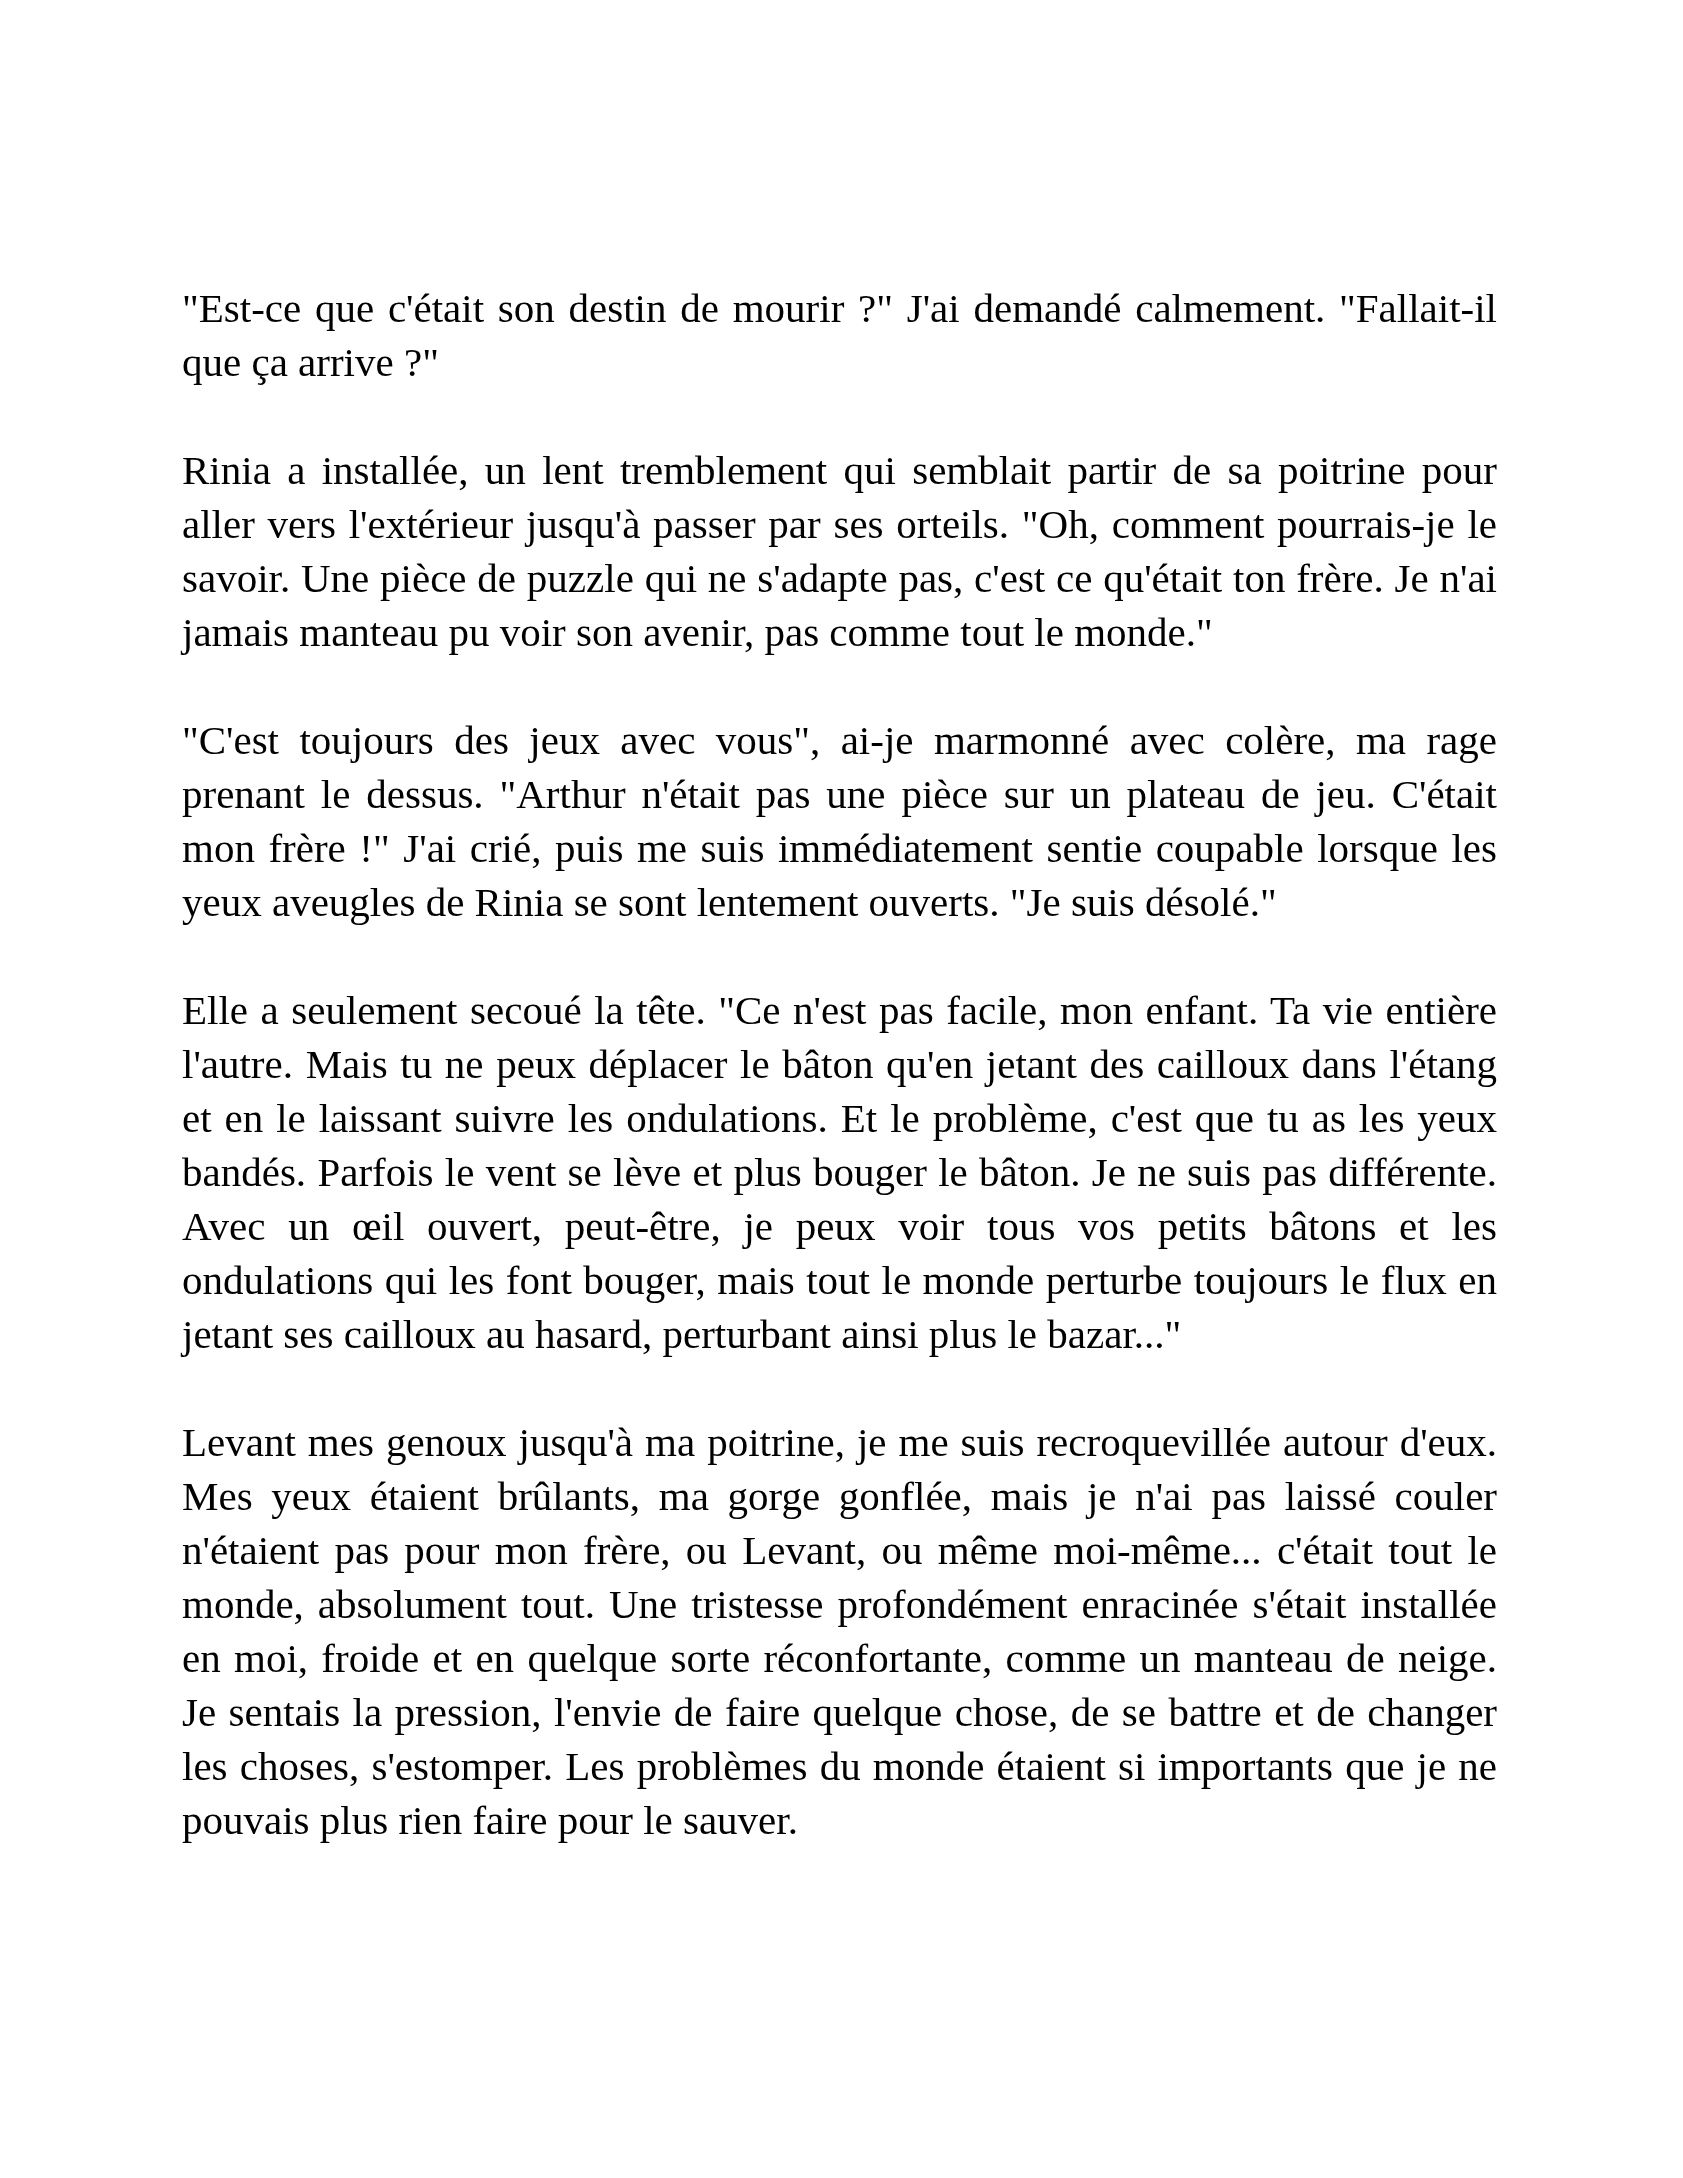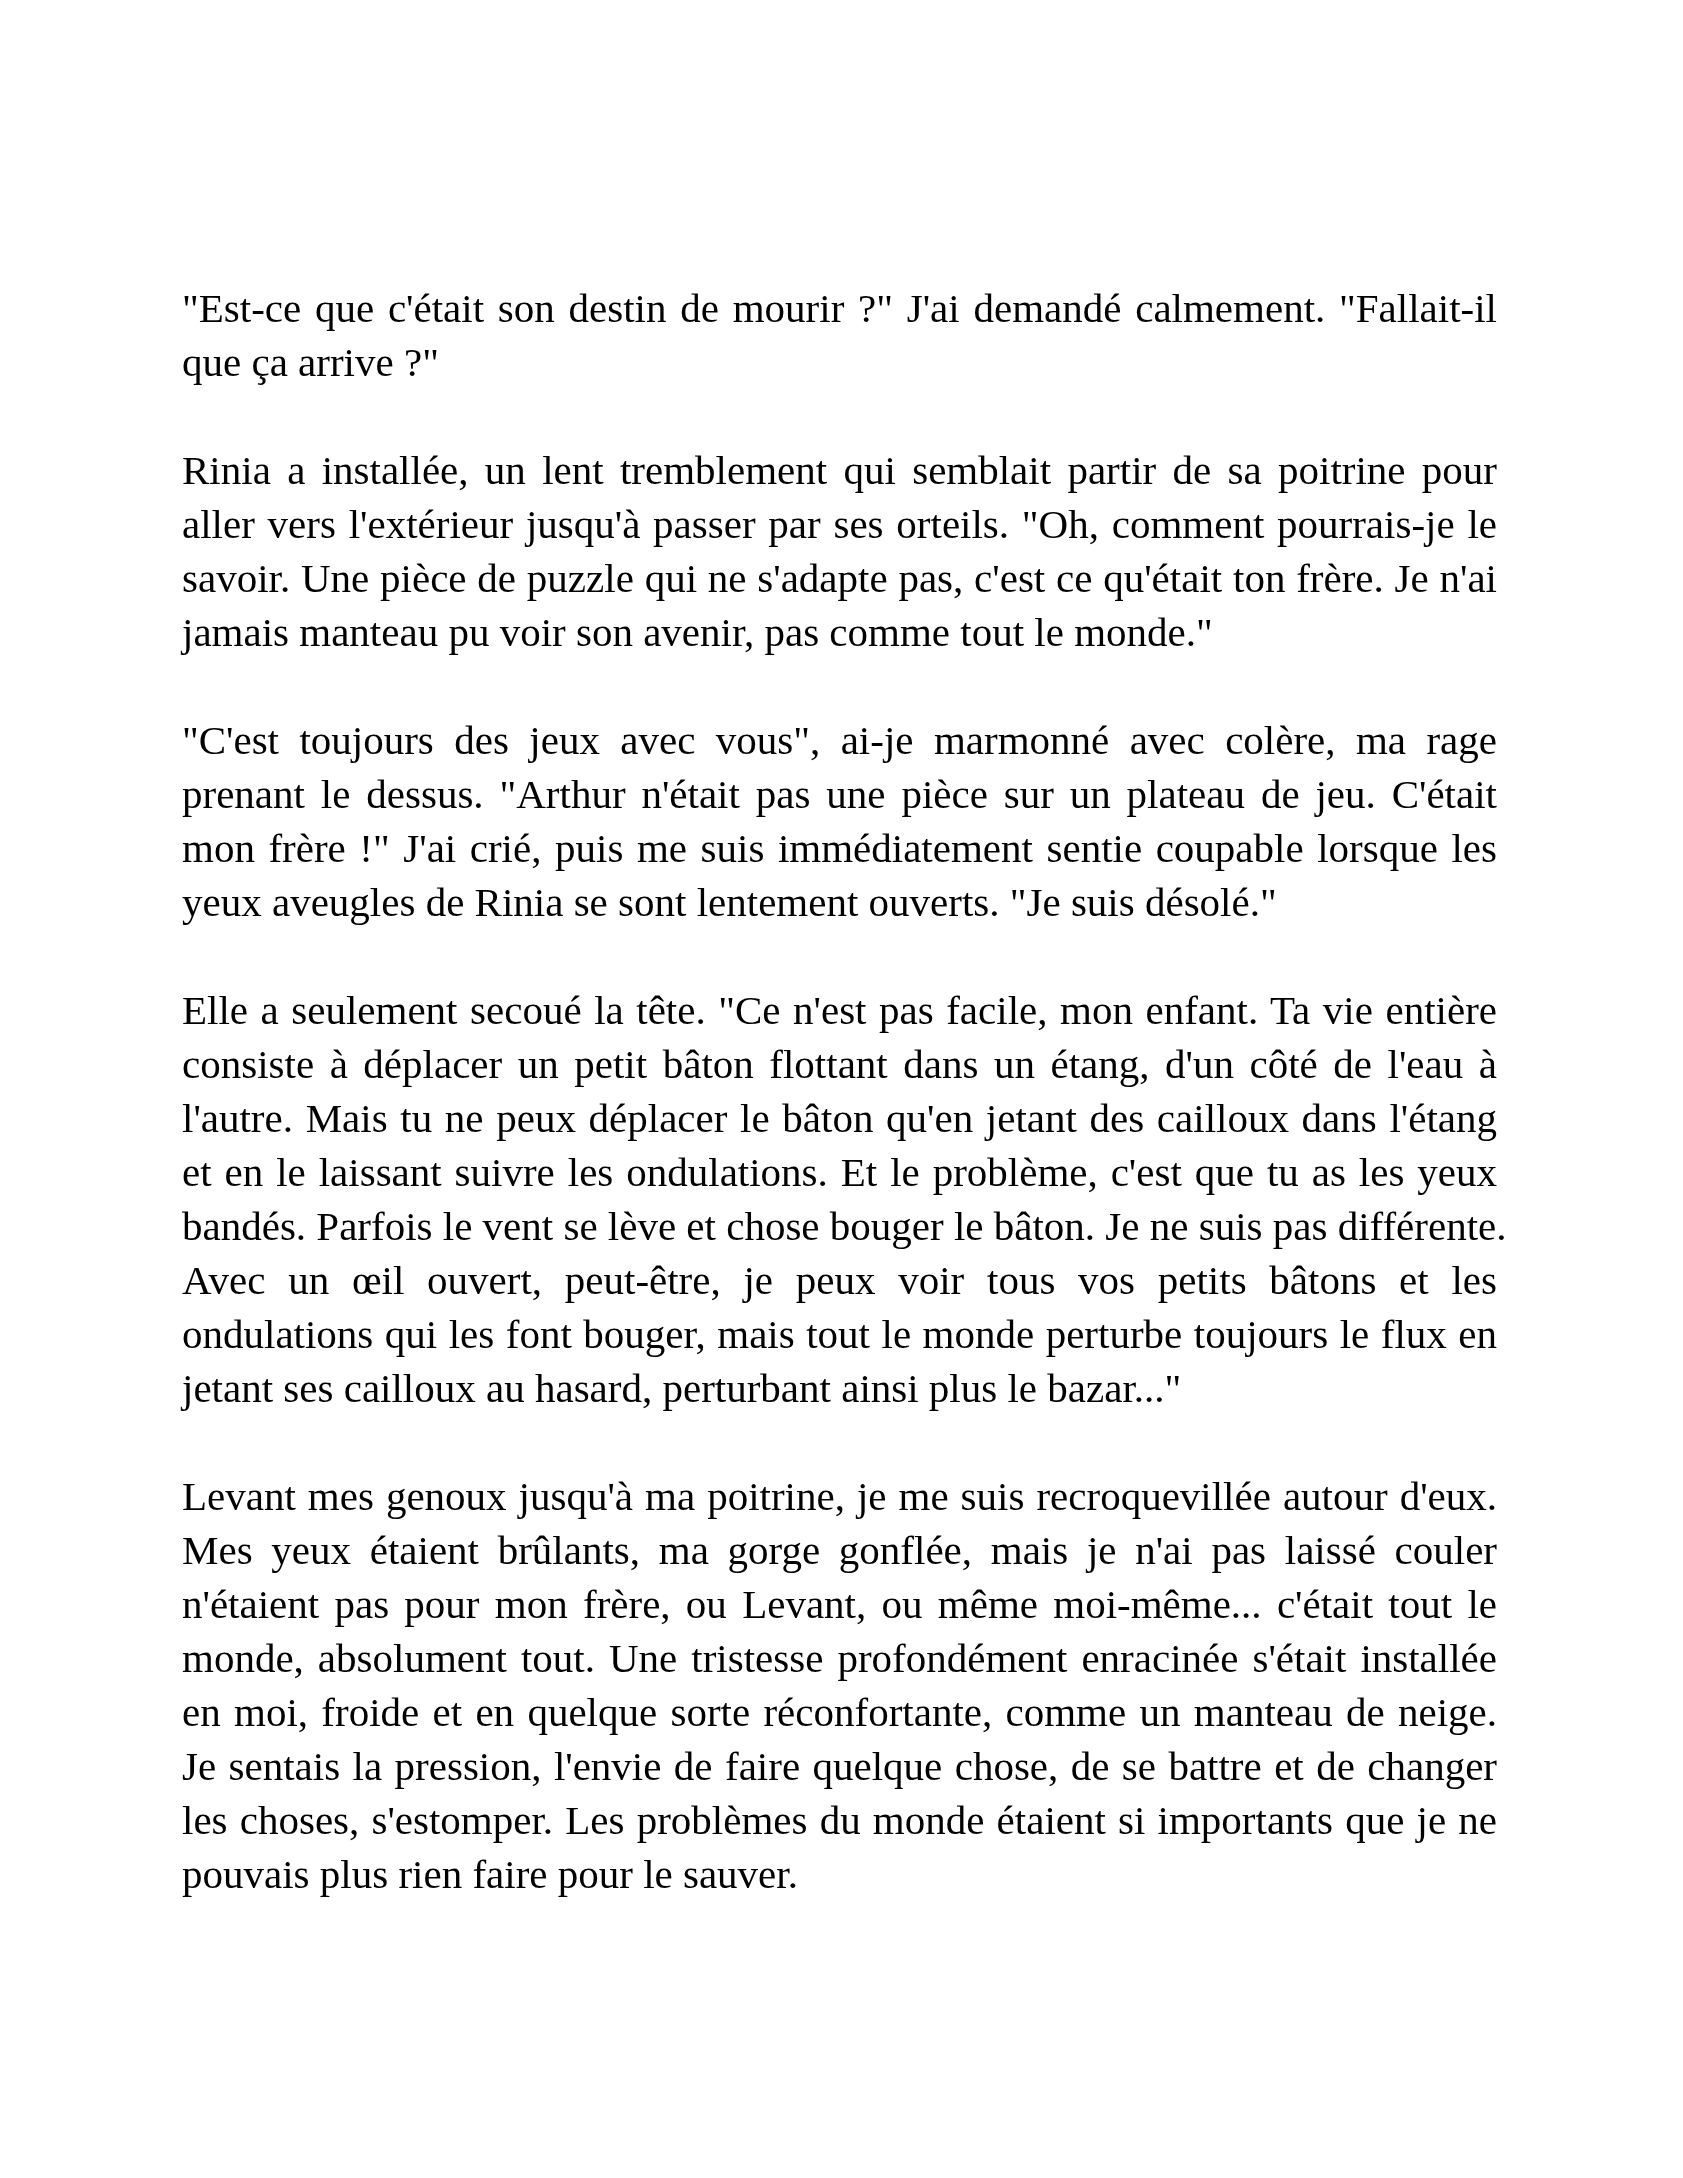--- a/index.html
+++ b/index.html
@@ -53,24 +53,23 @@
     <span class="line last">jamais manteau pu voir son avenir, pas comme tout le monde."</span>
   </p>
   <p class="para">
     <span class="line">"C'est toujours des jeux avec vous", ai-je marmonné avec colère, ma rage</span>
     <span class="line">prenant le dessus. "Arthur n'était pas une pièce sur un plateau de jeu. C'était</span>
     <span class="line">mon frère !" J'ai crié, puis me suis immédiatement sentie coupable lorsque les</span>
     <span class="line last">yeux aveugles de Rinia se sont lentement ouverts. "Je suis désolé."</span>
   </p>
   <p class="para">
     <span class="line">Elle a seulement secoué la tête. "Ce n'est pas facile, mon enfant. Ta vie entière</span>
-    <span class="line">consiste à déplacer un petit bâton flottant dans un étang, d'un côté de l'eau à</span>
     <span class="line">l'autre. Mais tu ne peux déplacer le bâton qu'en jetant des cailloux dans l'étang</span>
     <span class="line">et en le laissant suivre les ondulations. Et le problème, c'est que tu as les yeux</span>
-    <span class="line">bandés. Parfois le vent se lève et chose bouger le bâton. Je ne suis pas différente.</span>
+    <span class="line">bandés. Parfois le vent se lève et plus bouger le bâton. Je ne suis pas différente.</span>
     <span class="line">Avec un œil ouvert, peut-être, je peux voir tous vos petits bâtons et les</span>
     <span class="line">ondulations qui les font bouger, mais tout le monde perturbe toujours le flux en</span>
     <span class="line last">jetant ses cailloux au hasard, perturbant ainsi plus le bazar..."</span>
   </p>
   <p class="para">
     <span class="line">Levant mes genoux jusqu'à ma poitrine, je me suis recroquevillée autour d'eux.</span>
     <span class="line">Mes yeux étaient brûlants, ma gorge gonflée, mais je n'ai pas laissé couler</span>
     <span class="line">n'étaient pas pour mon frère, ou Levant, ou même moi-même... c'était tout le</span>
     <span class="line">monde, absolument tout. Une tristesse profondément enracinée s'était installée</span>
     <span class="line">en moi, froide et en quelque sorte réconfortante, comme un manteau de neige.</span>

